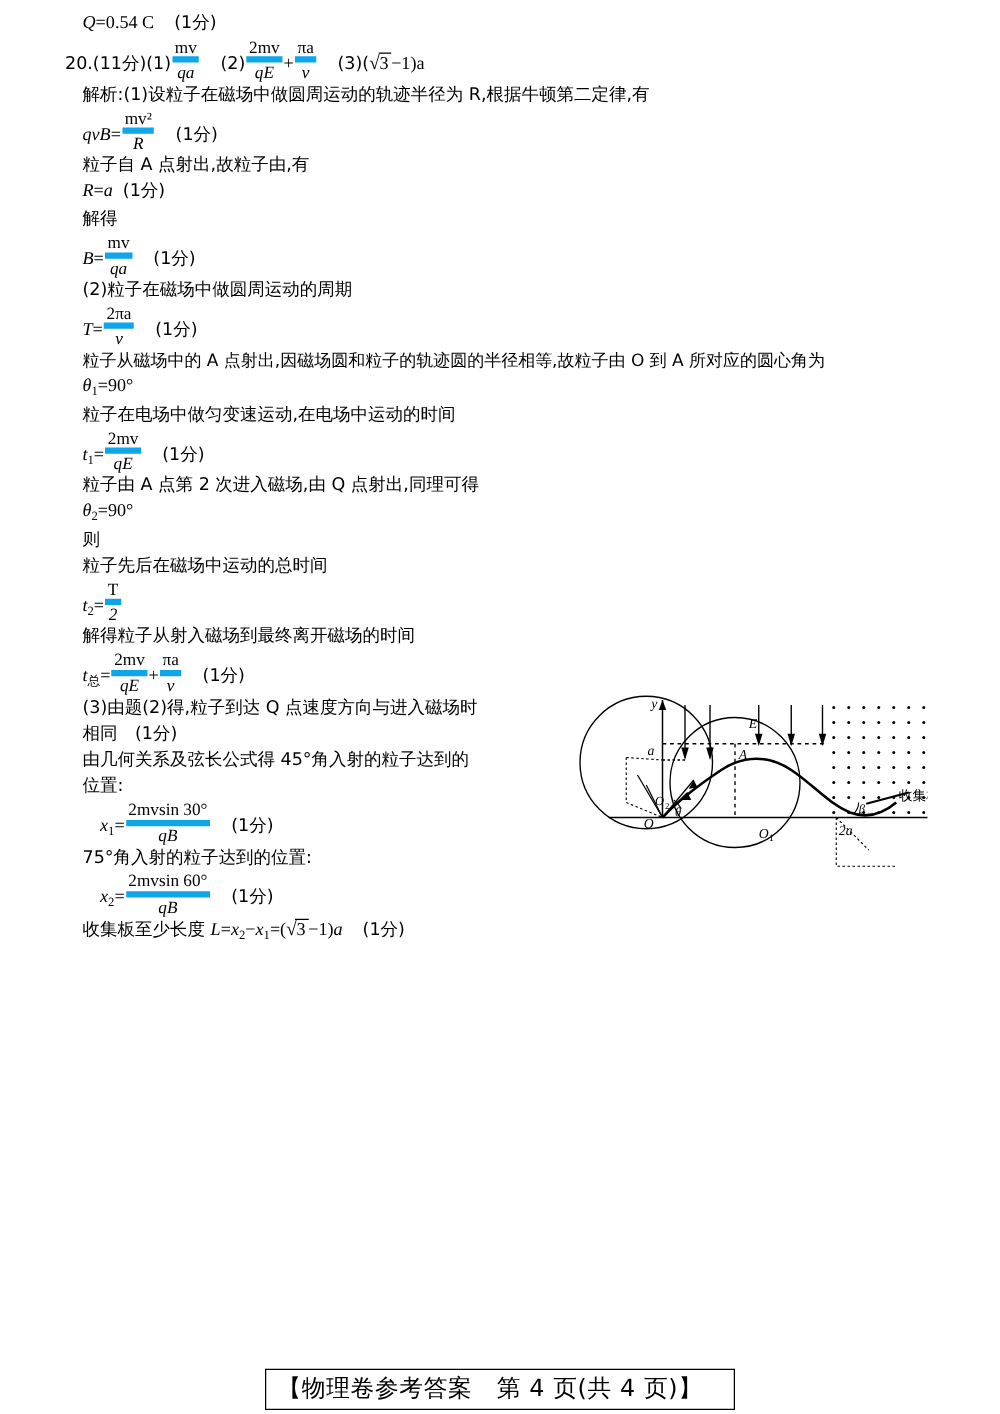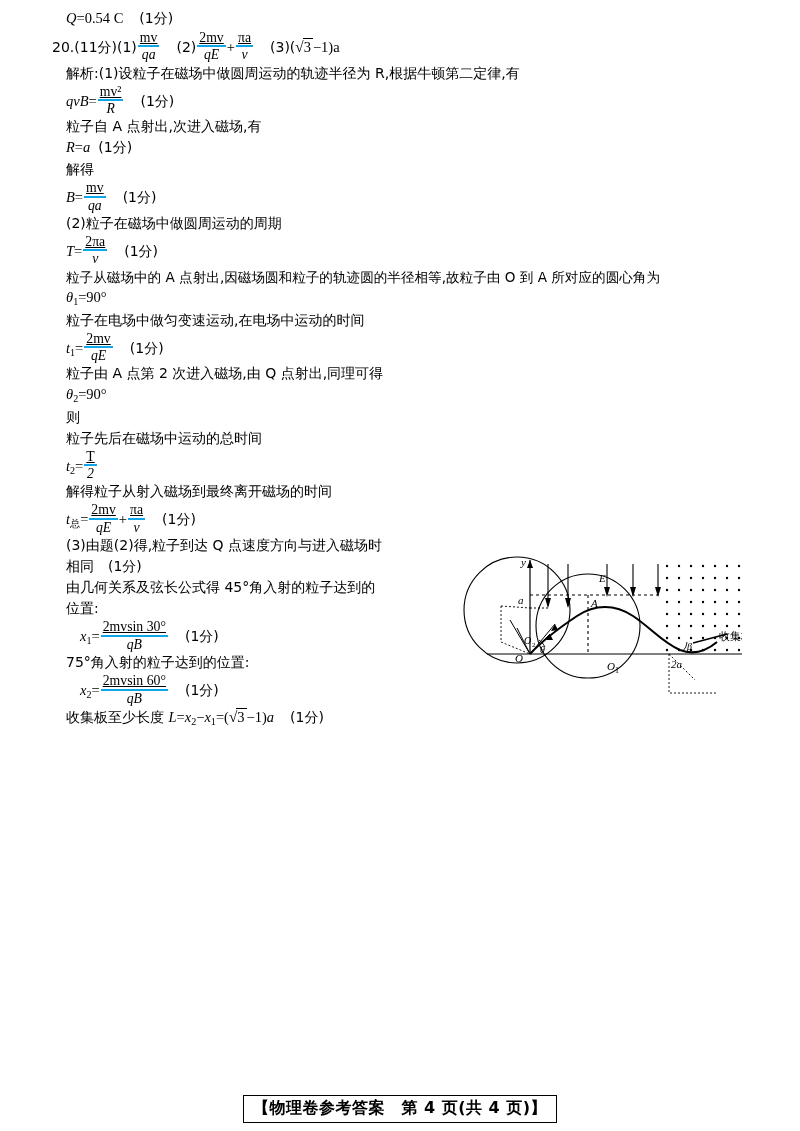--- a/index.html
+++ b/index.html
@@ -40,21 +40,21 @@
   i.v { font-family: "Liberation Serif", serif; font-style: italic; }
   
   .frac {
     display: inline-block;
     vertical-align: -0.55em;
     text-align: center;
     line-height: 1.12;
     font-size: 0.95em;
     margin: 0 1px;
   }
-  .frac .num { display: block; padding: 0 2px; border-bottom: 2px solid #0ea5e9; text-decoration: underline; }
+  .frac .num { display: block; padding: 0 2px; border-bottom: 5px solid #0ea5e9; }
   .frac .den { display: block; padding: 0 2px; font-style: italic; }
   sub.s { font-size: 0.7em; vertical-align: -0.3em; }
   .sqrt {
     border-top: 1px solid #000;
     padding: 0 2px 0 1px;
     margin-left: -1px;
   }
   .spc { display: inline-block; width: 16px; }
   .spc-s { display: inline-block; width: 8px; }
 
@@ -69,24 +69,24 @@
   .footer {
     position: absolute;
     left: 0;
     top: 1095px;
     width: 800px;
     text-align: center;
   }
   .footer-box {
     display: inline-block;
     border: 1.4px solid #000;
-    padding: 2px 9px 3px 9px;
+    padding: 2px 25px 3px 9px;
     font-family: "DejaVu Sans", sans-serif;
-    font-weight: bold;
-    font-size: 16px;
+    font-weight: normal;
+    font-size: 19px;
     letter-spacing: 0.5px;
   }
 </style>
 </head>
 <body>
 
 <div class="page">
 
   <div class="content">
 
@@ -97,21 +97,21 @@
     <p class="ln">
       <span class="cn">20.(11分)(1)</span><span class="frac"><span class="num">mv</span><span class="den">qa</span></span><span class="spc"></span><span class="cn">(2)</span><span class="frac"><span class="num">2mv</span><span class="den">qE</span></span>+<span class="frac"><span class="num">πa</span><span class="den">v</span></span><span class="spc"></span><span class="cn">(3)(</span><span style="font-size:1.05em;">√</span><span class="sqrt">3</span><span>−1)a</span>
     </p>
 
     <p class="ln indent" style="font-family:'DejaVu Sans',sans-serif;font-size:14px;">解析:(1)设粒子在磁场中做圆周运动的轨迹半径为 R,根据牛顿第二定律,有</p>
 
     <p class="ln indent">
       <i class="v">qvB</i>=<span class="frac"><span class="num">mv²</span><span class="den">R</span></span><span class="spc"></span><span class="cn">(1分)</span>
     </p>
 
-    <p class="ln indent cn">粒子自 A 点射出,次进入磁场,有</p>
+    <p class="ln indent cn">粒子自 A 点射出,故粒子由,有</p>
 
     <p class="ln indent">
       <i class="v">R</i>=<i class="v">a</i><span class="spc-s"></span><span class="cn">(1分)</span>
     </p>
 
     <p class="ln indent cn">解得</p>
 
     <p class="ln indent">
       <i class="v">B</i>=<span class="frac"><span class="num">mv</span><span class="den">qa</span></span><span class="spc"></span><span class="cn">(1分)</span>
     </p>

